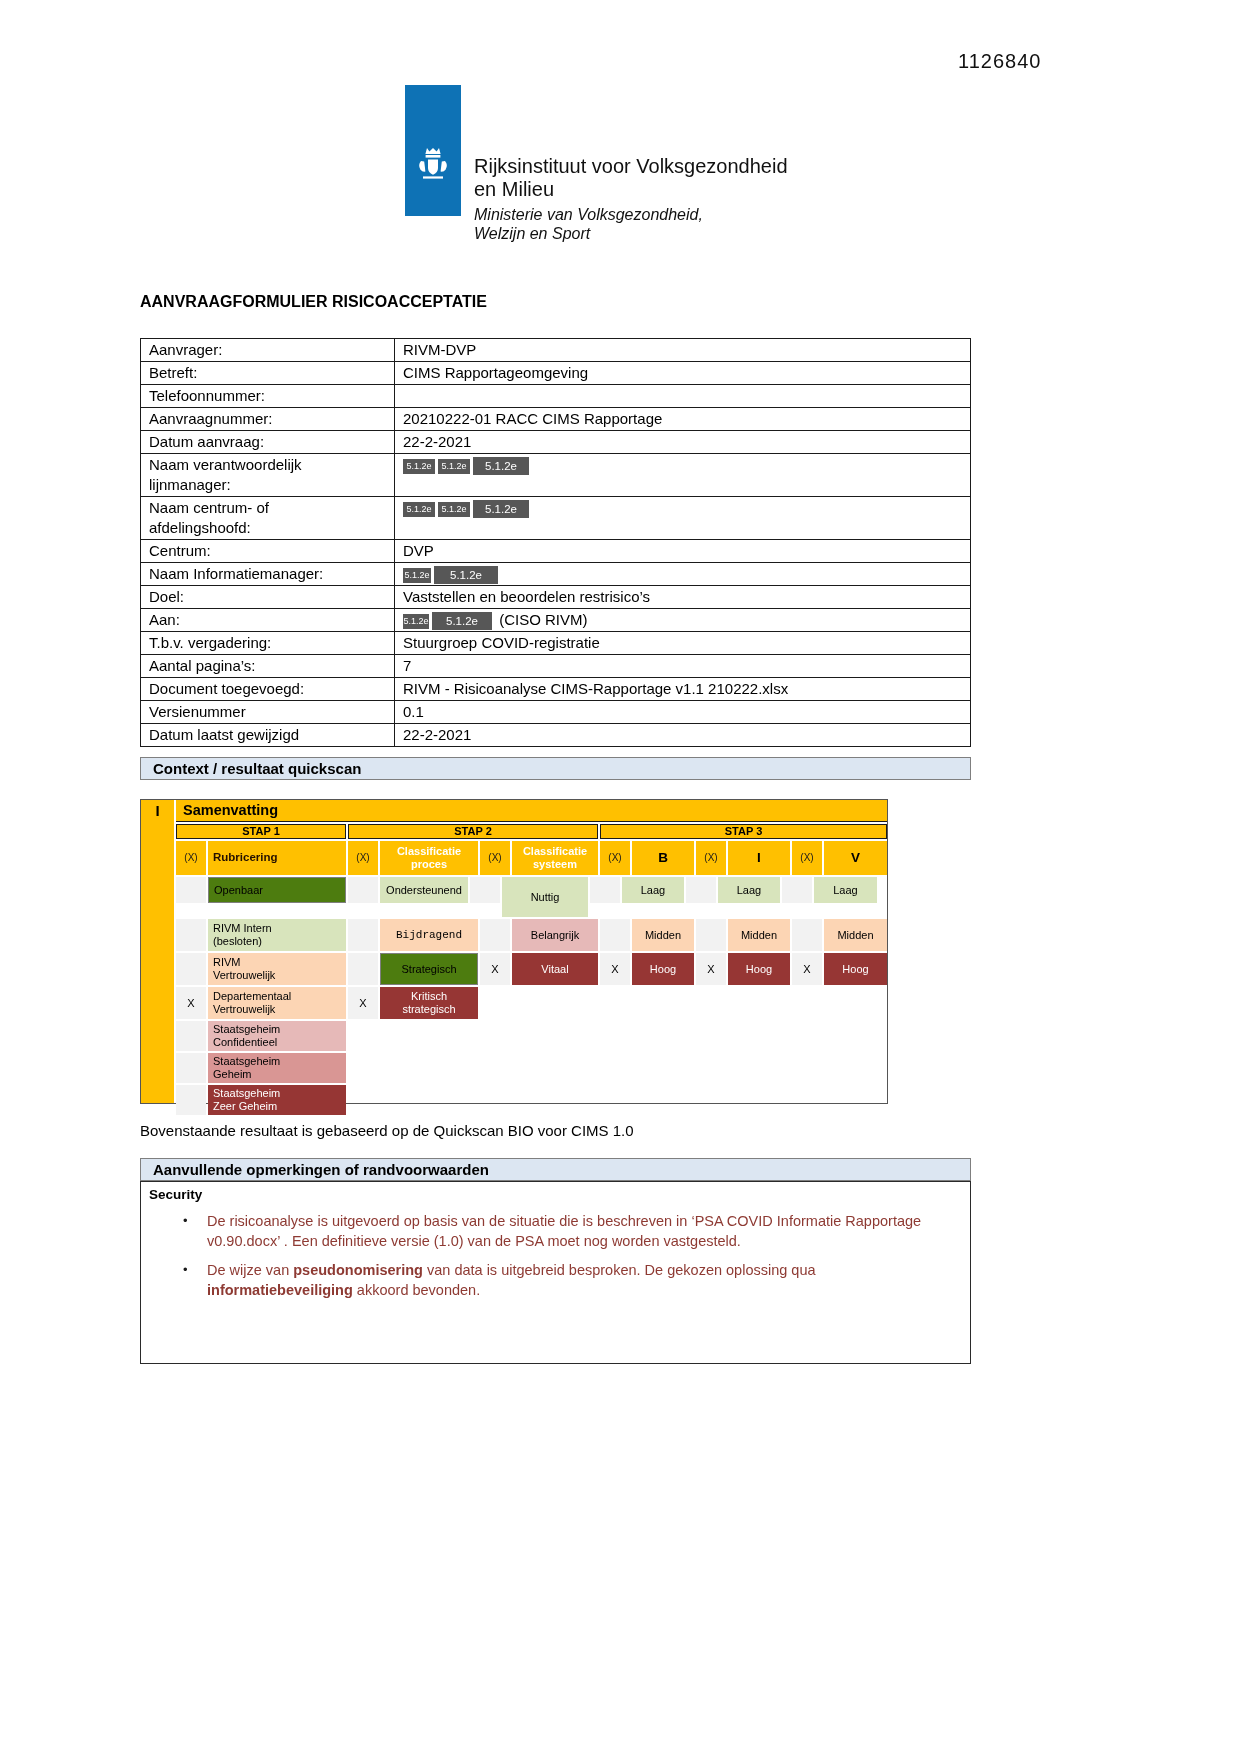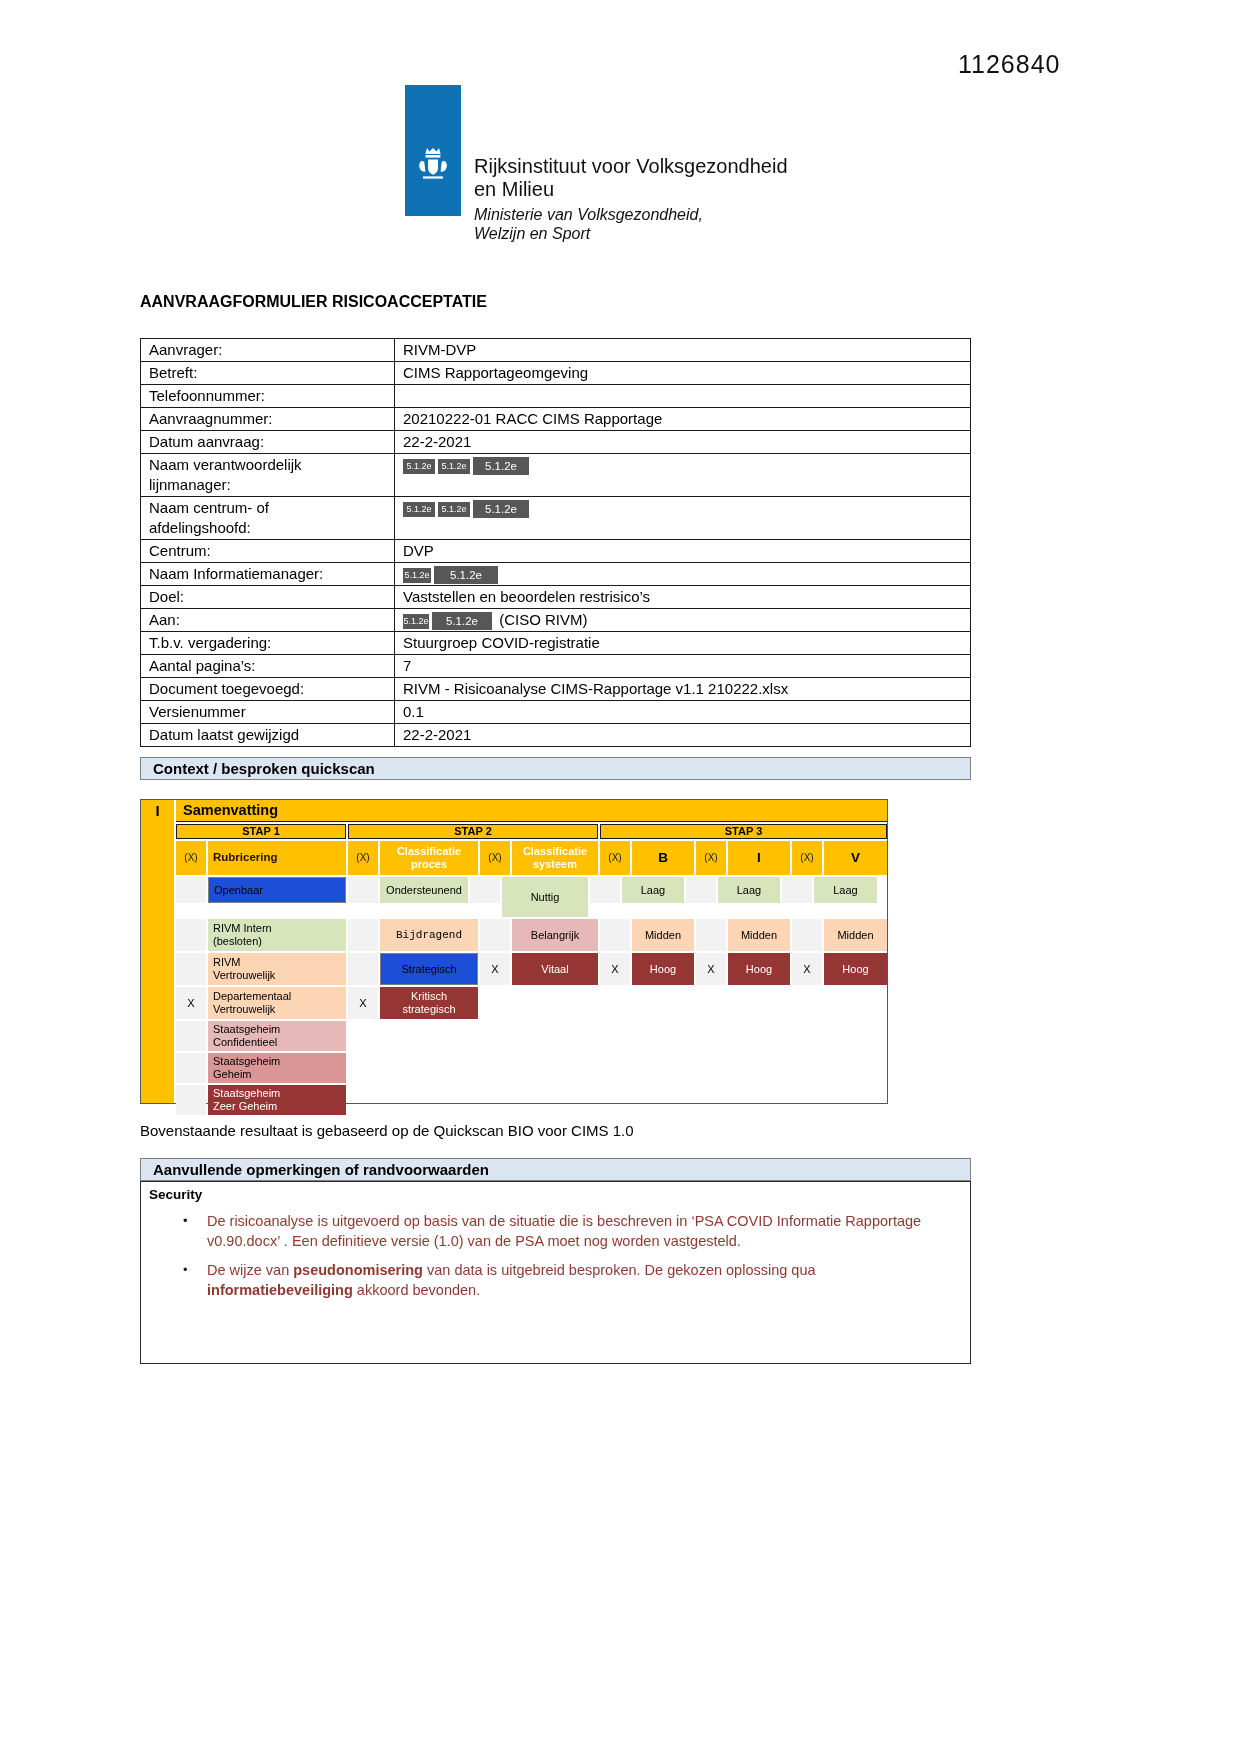--- a/index.html
+++ b/index.html
@@ -1,20 +1,20 @@
 <!DOCTYPE html>
 <html style="--logo-blue: #0e72b5; --redaction-gray: #575757; --section-bar: #dce6f2; --gold: #ffc000; --green-light: #d8e4bc; --orange-light: #fcd5b4; --rose-light: #e6b9b8; --rose-medium: #d99694; --red-dark: #963634; --gray-cell: #f2f2f2; --remark-text: #8e3a33;"><head>
 <meta charset="utf-8">
 <style>
   * { margin:0; padding:0; box-sizing:border-box; }
   html, body { background:#ffffff; }
   body { width:1241px; height:1754px; position:relative; font-family:"Liberation Sans", sans-serif; color:#000; }
   .page { position:absolute; inset:0; background:#fff; overflow:hidden; }
 
-  .corner-num { position:absolute; left:958px; top:50px; font-size:25px; color:#101010; letter-spacing:1px; }
+  .corner-num { position:absolute; left:958px; top:50px; font-size:20px; color:#101010; letter-spacing:1px; }
 
   .logo-ribbon { position:absolute; left:405px; top:85px; width:56px; height:131px; background:var(--logo-blue); }
   .logo-ribbon svg { position:absolute; left:50%; top:60px; transform:translateX(-50%); }
   .logo-text { position:absolute; left:474px; top:155px; font-family:Liberation Sans, sans-serif; color:#111; }
   .org-name { font-size:20px; line-height:23px; }
   .ministry { font-size:16px; line-height:19px; font-style:italic; }
   .ministry.first { margin-top:4px; }
 
   .doc-title { position:absolute; left:140px; top:293px; font-size:16px; font-weight:bold; }
 
@@ -36,21 +36,21 @@
   .qcell { flex:0 0 auto; margin:0 2px 2px 0; display:flex; align-items:center; justify-content:center; text-align:center; font-size:11px; line-height:1.18; white-space:pre-line; }
   .qcell.left { justify-content:flex-start; text-align:left; padding-left:5px; }
   .q-title { font-weight:bold; font-size:14.5px; justify-content:flex-start; padding-left:7px; border-bottom:1px solid #1a1a1a; }
   .q-stap { border:1px solid #1a1a1a; font-weight:bold; font-size:11px; }
   .q-xhead { font-size:10px; color:#1a1a1a; }
   .q-rubhead { font-weight:bold; font-size:11.5px; justify-content:flex-start; text-align:left; padding-left:5px; color:#241000; }
   .q-lighthead { color:#ffffff; font-weight:bold; font-size:11px; }
   .q-bivhead { font-weight:bold; font-size:13.5px; }
   .q-gold { background:var(--gold); }
   .q-gray { background:var(--gray-cell); }
-  .q-white { background:#1d4ed8; border:1px solid #7f7f7f; }
+  .q-white { background:#4d7c0f; border:1px solid #7f7f7f; }
   .q-green { background:var(--green-light); }
   .q-orange { background:var(--orange-light); }
   .q-rose { background:var(--rose-light); }
   .q-rosemed { background:var(--rose-medium); }
   .q-red { background:var(--red-dark); color:#fff; }
   .q-blank { background:transparent; }
 
   .footnote { position:absolute; left:140px; top:1122px; font-size:15px; }
 
   .remarks-box { position:absolute; left:140px; top:1181px; width:831px; height:183px; border:1px solid #2a2a2a; background:#fff; }
@@ -149,21 +149,21 @@
           <td class="f-label"><span class="label-inner">Versienummer</span></td>
           <td class="f-value">0.1</td>
         </tr>
         <tr>
           <td class="f-label"><span class="label-inner">Datum laatst gewijzigd</span></td>
           <td class="f-value">22-2-2021</td>
         </tr>
       </tbody>
   </table>
 
-  <div class="section-bar bar1">Context / besproken quickscan</div>
+  <div class="section-bar bar1">Context / resultaat quickscan</div>
 
   <div class="qwrap">
     <div class="qmarker">
       <span>I</span>
     </div>
     <div class="qgrid">
         <div class="qrow">
           <div class="qcell q-gold q-title" style="width: 711px; height: 22px;">Samenvatting</div>
         </div>
         <div class="qrow">

